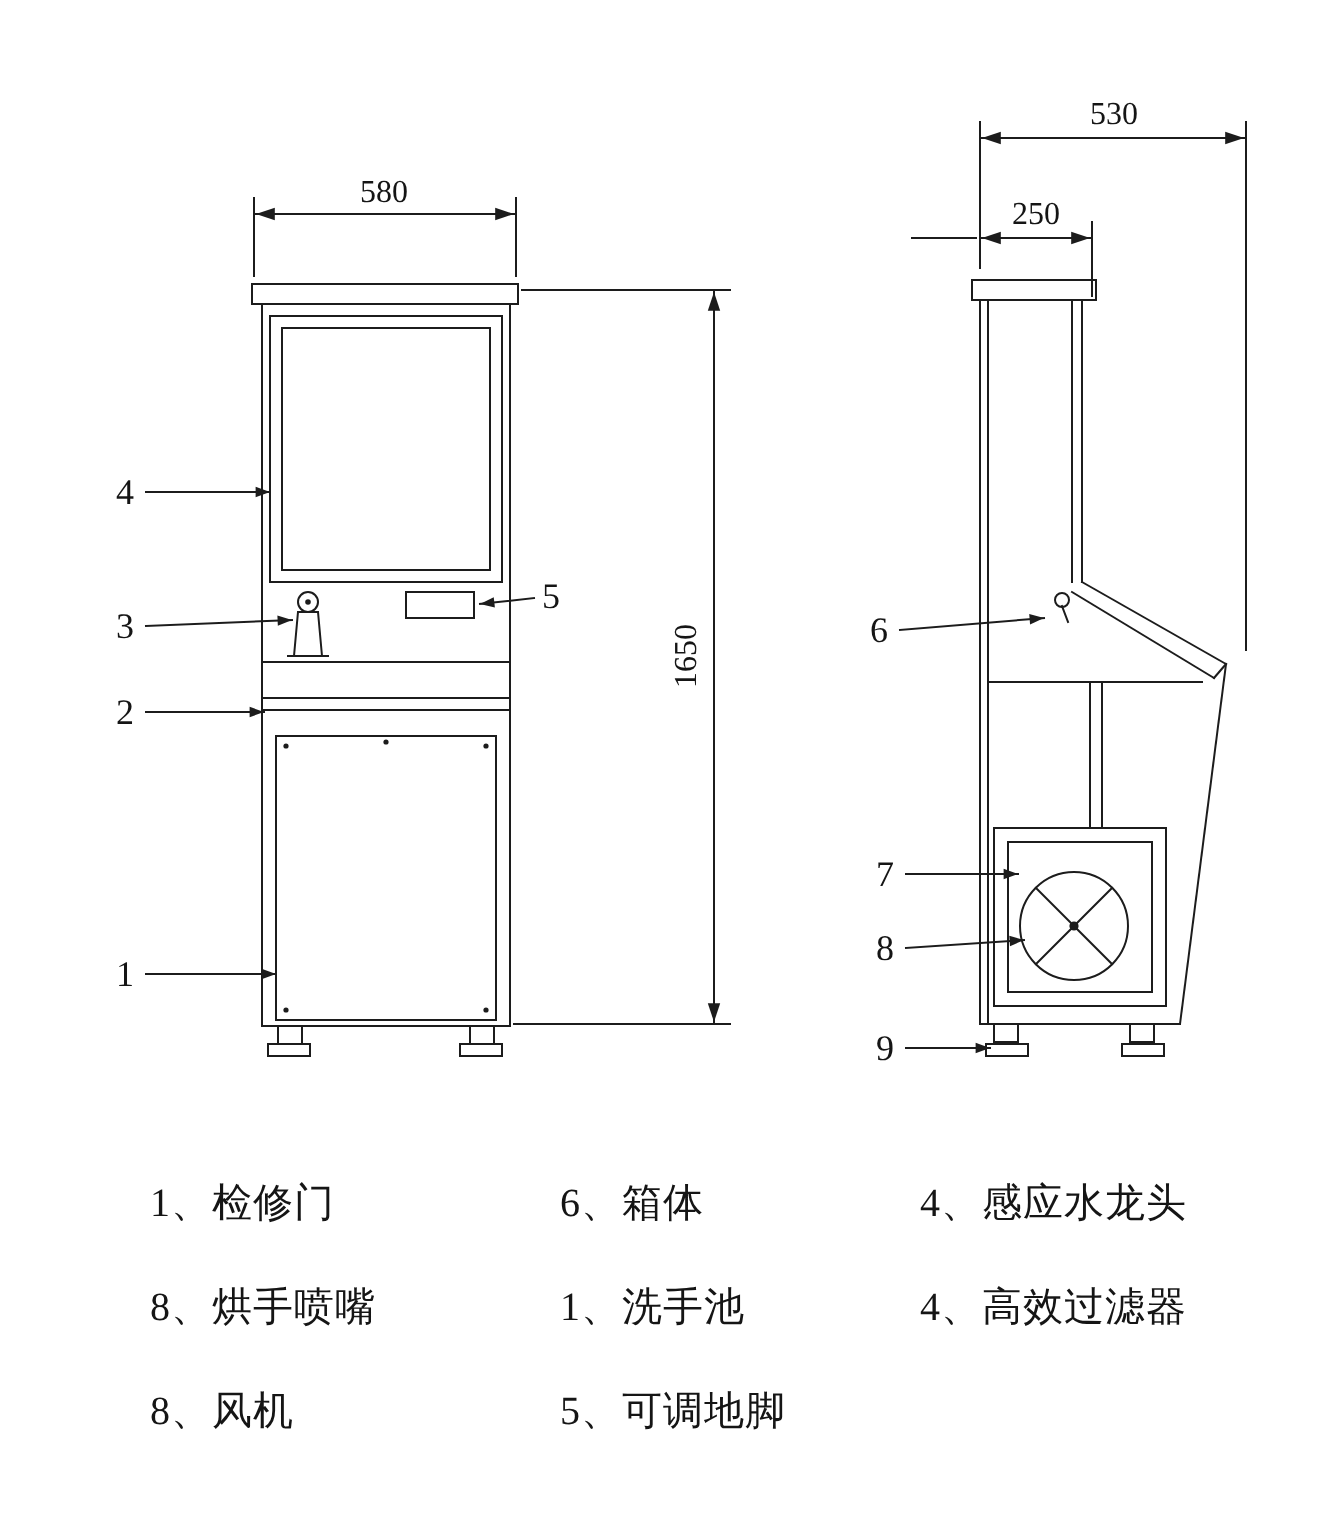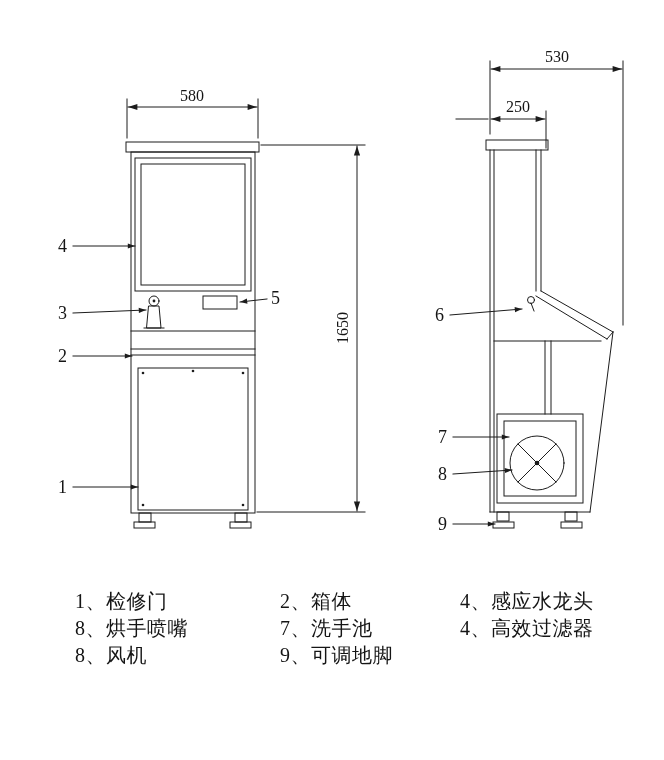--- a/index.html
+++ b/index.html
@@ -12,20 +12,21 @@
   svg text{
     font-family:"Liberation Serif","DejaVu Serif",serif;
     fill:#151515;
   }
   .dim-text{font-size:16px;}
   .callout-text{font-size:18px;}
   .legend{
     position:absolute;left:75px;top:588px;
     display:grid;
     grid-template-columns:205px 180px auto;
+    row-gap:25px;
     font-size:20px;
     letter-spacing:0.5px;
     white-space:nowrap;
   }
 </style>
 </head>
 <body>
 
 <div class="stage">
 
@@ -187,22 +188,22 @@
 
         <text class="callout-text" x="438" y="530" stroke="none">9</text>
         <line x1="453" y1="524" x2="495" y2="524" marker-end="url(#larrow)"></line>
       </g>
     </g>
   </svg>
 
   
   <div class="legend">
     <span>1、检修门</span>
-    <span>2、箱体</span>
+    <span>6、箱体</span>
     <span>4、感应水龙头</span>
     <span>8、烘手喷嘴</span>
-    <span>7、洗手池</span>
+    <span>1、洗手池</span>
     <span>4、高效过滤器</span>
     <span>8、风机</span>
-    <span>9、可调地脚</span>
+    <span>5、可调地脚</span>
   </div>
 
 </div>
 
 </body></html>

